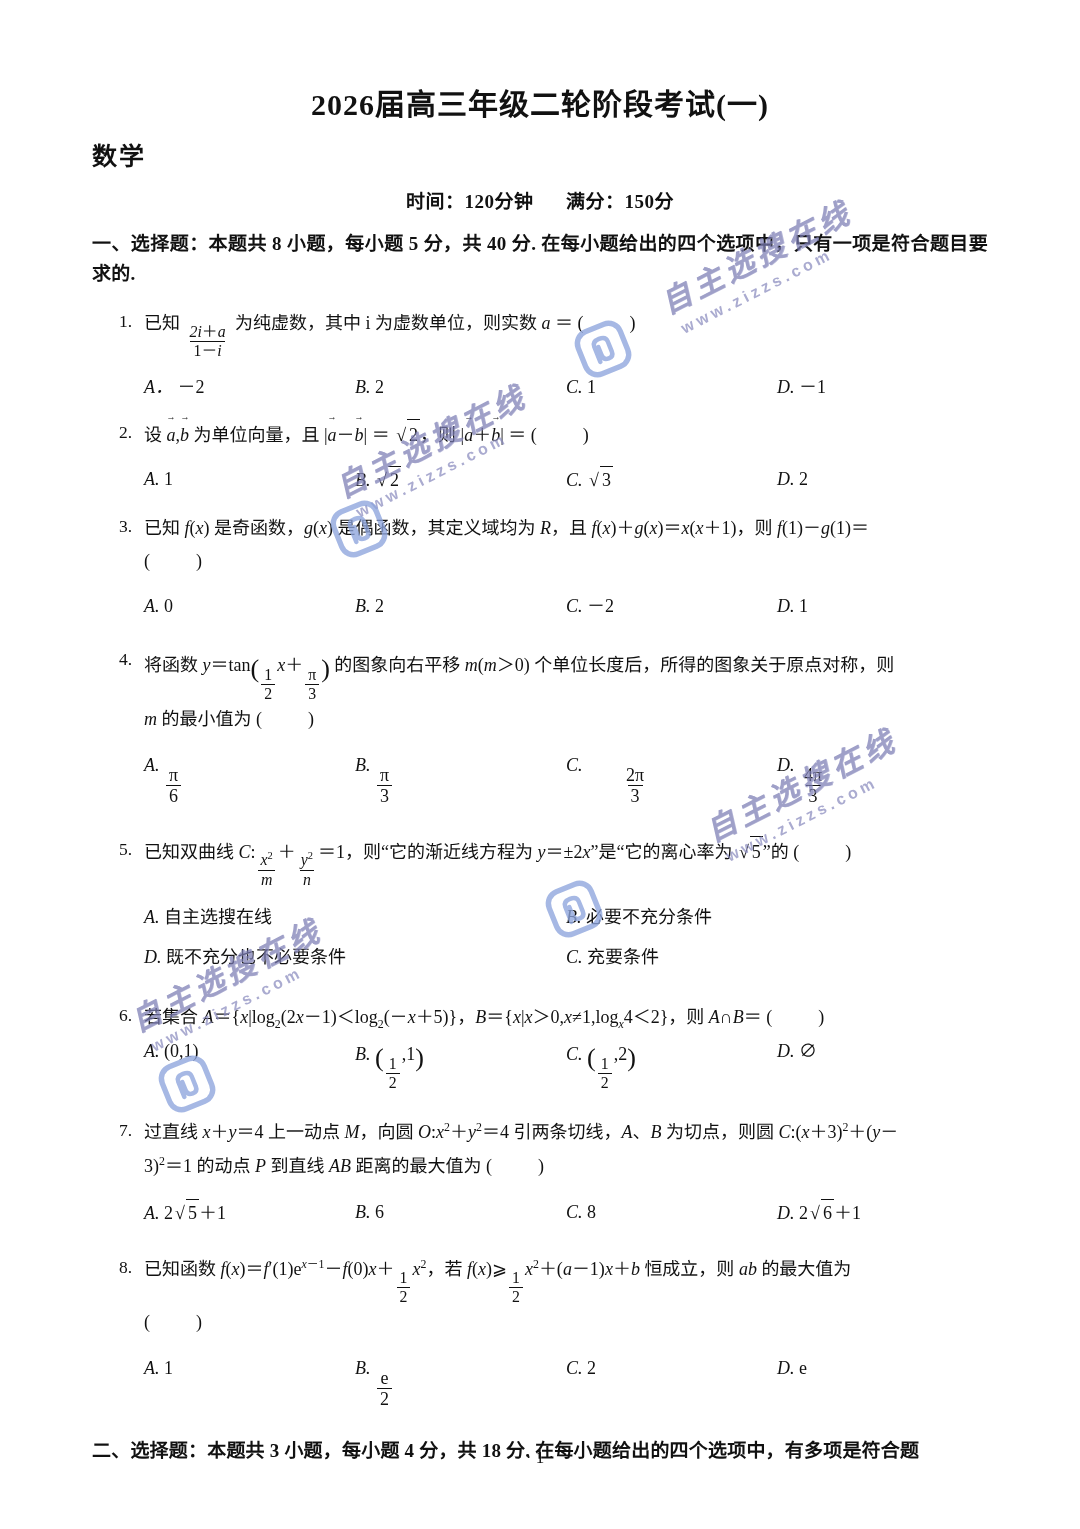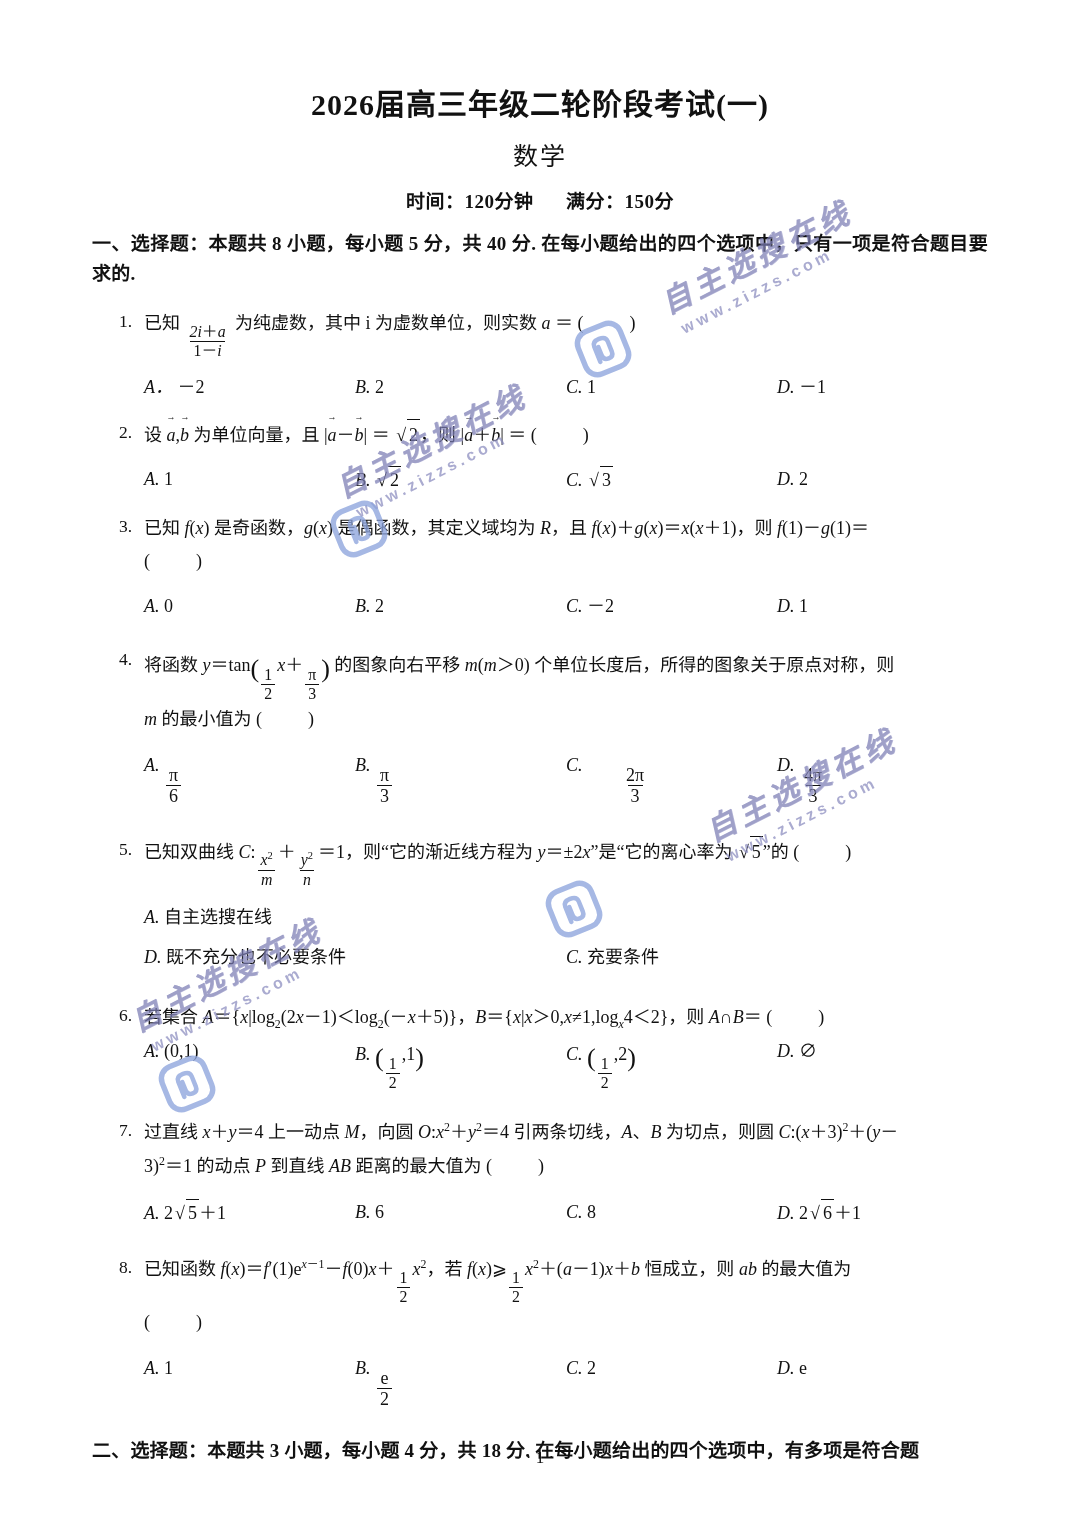--- a/index.html
+++ b/index.html
@@ -73,23 +73,23 @@
 
   .exam-title {
     text-align: center;
     font-size: 30px;
     font-weight: 700;
     letter-spacing: 1px;
     line-height: 1.25;
     margin: 0 0 12px 0;
   }
   .exam-subject {
-    text-align: center;
+    text-align: left;
     font-size: 25px;
-    font-weight: 400;
+    font-weight: 700;
     letter-spacing: 2px;
     margin: 0 0 14px 0;
   }
   .exam-meta {
     text-align: center;
     font-size: 19px;
     font-weight: 700;
     letter-spacing: 0.5px;
     margin: 0 0 16px 0;
   }
@@ -341,20 +341,21 @@
         <div class="q-text">已知双曲线 <span class="mi">C</span>:<span class="frac">
               <span class="num"><span class="mi">x</span><span class="sup">2</span></span>
               <span class="den"><span class="mi">m</span></span>
             </span>＋<span class="frac">
               <span class="num"><span class="mi">y</span><span class="sup">2</span></span>
               <span class="den"><span class="mi">n</span></span>
             </span>＝1，则“它的渐近线方程为 <span class="mi">y</span>＝±2<span class="mi">x</span>”是“它的离心率为 <span class="sqrt">√<span class="radicand">5</span></span>”的 (<span class="blank"></span>)</div>
         <div class="opts stacked" style="margin-top:16px;">
           <div class="opt-row">
             <div class="opt"><span class="opt-lbl">A.</span>&nbsp;<span>自主选搜在线</span></div>
+            <div class="opt"><span class="opt-lbl">B.</span>&nbsp;<span>必要不充分条件</span></div>
           </div>
           <div class="opt-row">
             <div class="opt"><span class="opt-lbl">D.</span>&nbsp;<span>既不充分也不必要条件</span></div>
             <div class="opt"><span class="opt-lbl">C.</span>&nbsp;<span>充要条件</span></div>
           </div>
         </div>
       </div>
     </div>
 
     <div class="q" style="margin-top:18px;">

